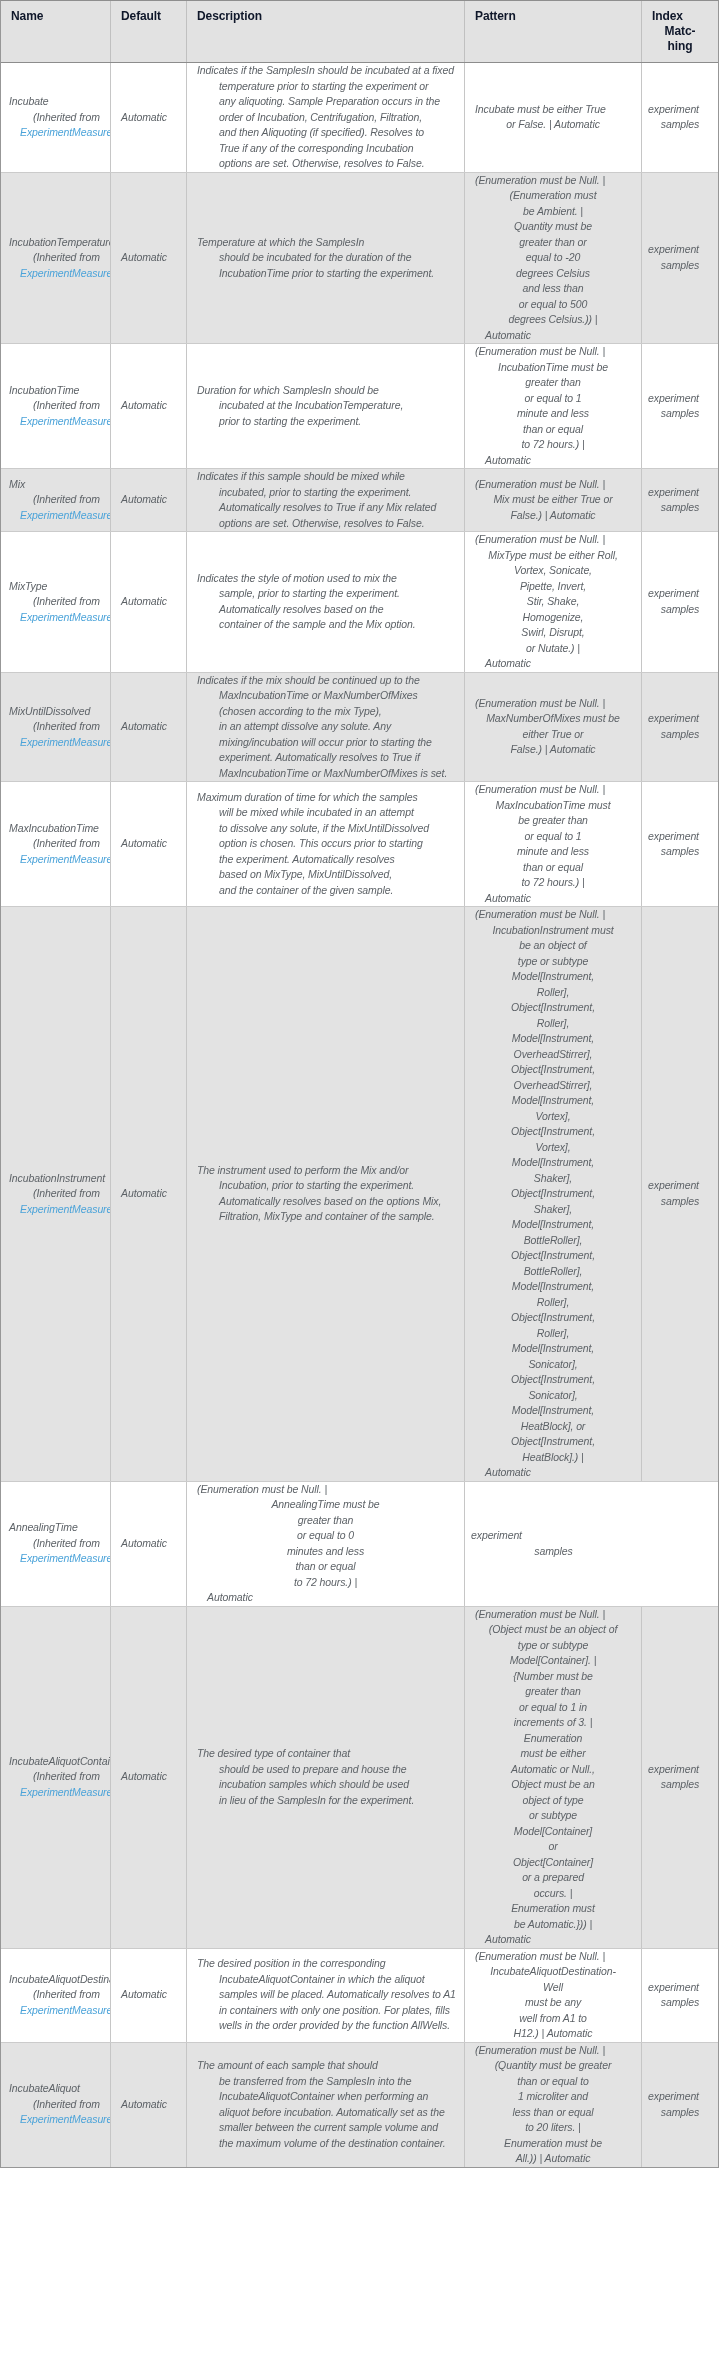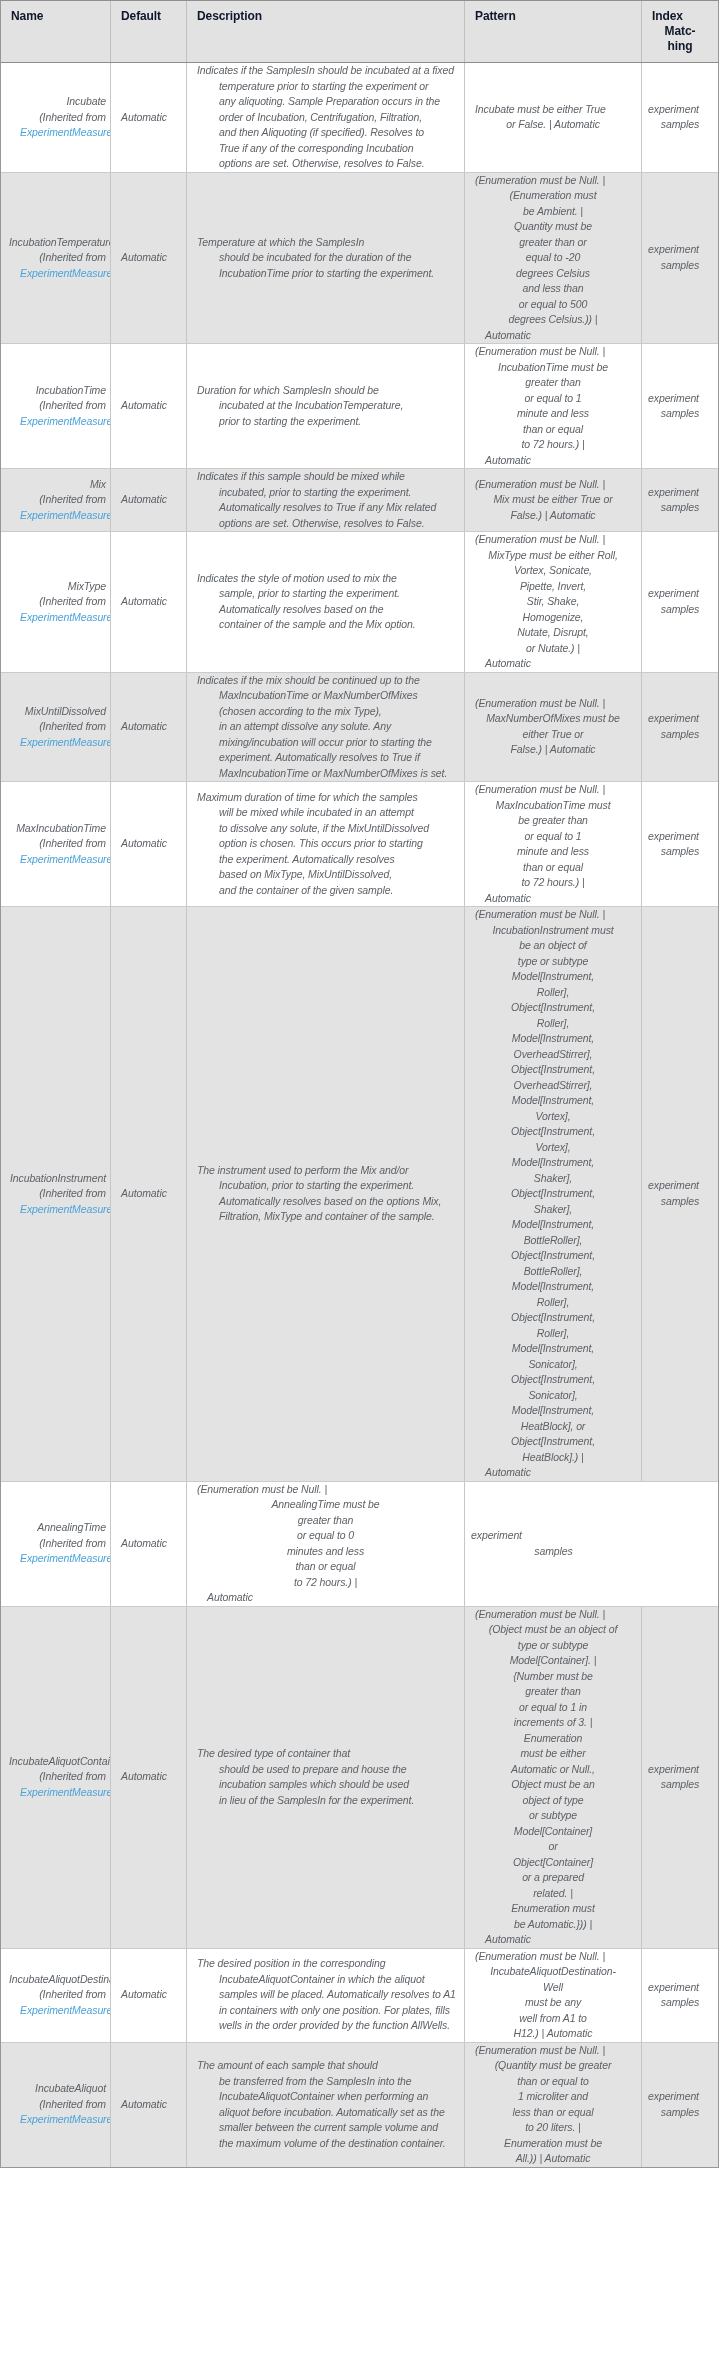--- a/index.html
+++ b/index.html
@@ -28,21 +28,21 @@
   .hcell{
     box-sizing:border-box;padding:8px 10px;border-right:1px solid #c0c0c0;
     display:flex;flex-direction:column;justify-content:flex-start;
     font-size:12px;font-weight:bold;color:#0f172a;line-height:15px;letter-spacing:-0.1px;
   }
   .hcell:last-child{border-right:none;}
   .ln{white-space:nowrap;}
   .ln.c{text-align:center;}
   .ln.a{text-align:left;padding-left:10px;}
   .desc-cell .ln.ind{padding-left:22px;}
-  .name-cell{padding-left:8px;padding-right:4px;text-align:right;}
+  .name-cell{padding-left:8px;padding-right:4px;}
   .nm{white-space:nowrap;}
   .inh{white-space:nowrap;margin-left:24px;}
   .inh-link{white-space:nowrap;padding-left:11px;}
   .lnk{color:#4ba3d9;cursor:pointer;}
   .index-cell{padding-left:6px;padding-right:6px;}
   .default-cell{}
 </style>
 </head>
 <body>
 
@@ -195,21 +195,21 @@
           <div class="ln ind">Automatically resolves based on the</div>
           <div class="ln ind">container of the sample and the Mix option.</div>
         </div>
         <div class="cell pattern-cell">
           <div class="ln">(Enumeration must be Null.  |</div>
           <div class="ln c">MixType must be either Roll,</div>
           <div class="ln c">Vortex, Sonicate,</div>
           <div class="ln c">Pipette, Invert,</div>
           <div class="ln c">Stir, Shake,</div>
           <div class="ln c">Homogenize,</div>
-          <div class="ln c">Nutate, Disrupt,</div>
+          <div class="ln c">Swirl, Disrupt,</div>
           <div class="ln c">or Nutate.)  |</div>
           <div class="ln a">Automatic</div>
         </div>
         <div class="cell index-cell">
           <div class="ln">experiment</div>
           <div class="ln c">samples</div>
         </div>
       </div>
       <div class="brow alt">
         <div class="cell name-cell">
@@ -383,21 +383,21 @@
           <div class="ln c">Enumeration</div>
           <div class="ln c">must be either</div>
           <div class="ln c">Automatic or Null.,</div>
           <div class="ln c">Object must be an</div>
           <div class="ln c">object of type</div>
           <div class="ln c">or subtype</div>
           <div class="ln c">Model[Container]</div>
           <div class="ln c">or</div>
           <div class="ln c">Object[Container]</div>
           <div class="ln c">or a prepared</div>
-          <div class="ln c">related.  |</div>
+          <div class="ln c">occurs.  |</div>
           <div class="ln c">Enumeration must</div>
           <div class="ln c">be Automatic.}))  |</div>
           <div class="ln a">Automatic</div>
         </div>
         <div class="cell index-cell">
           <div class="ln">experiment</div>
           <div class="ln c">samples</div>
         </div>
       </div>
       <div class="brow">

